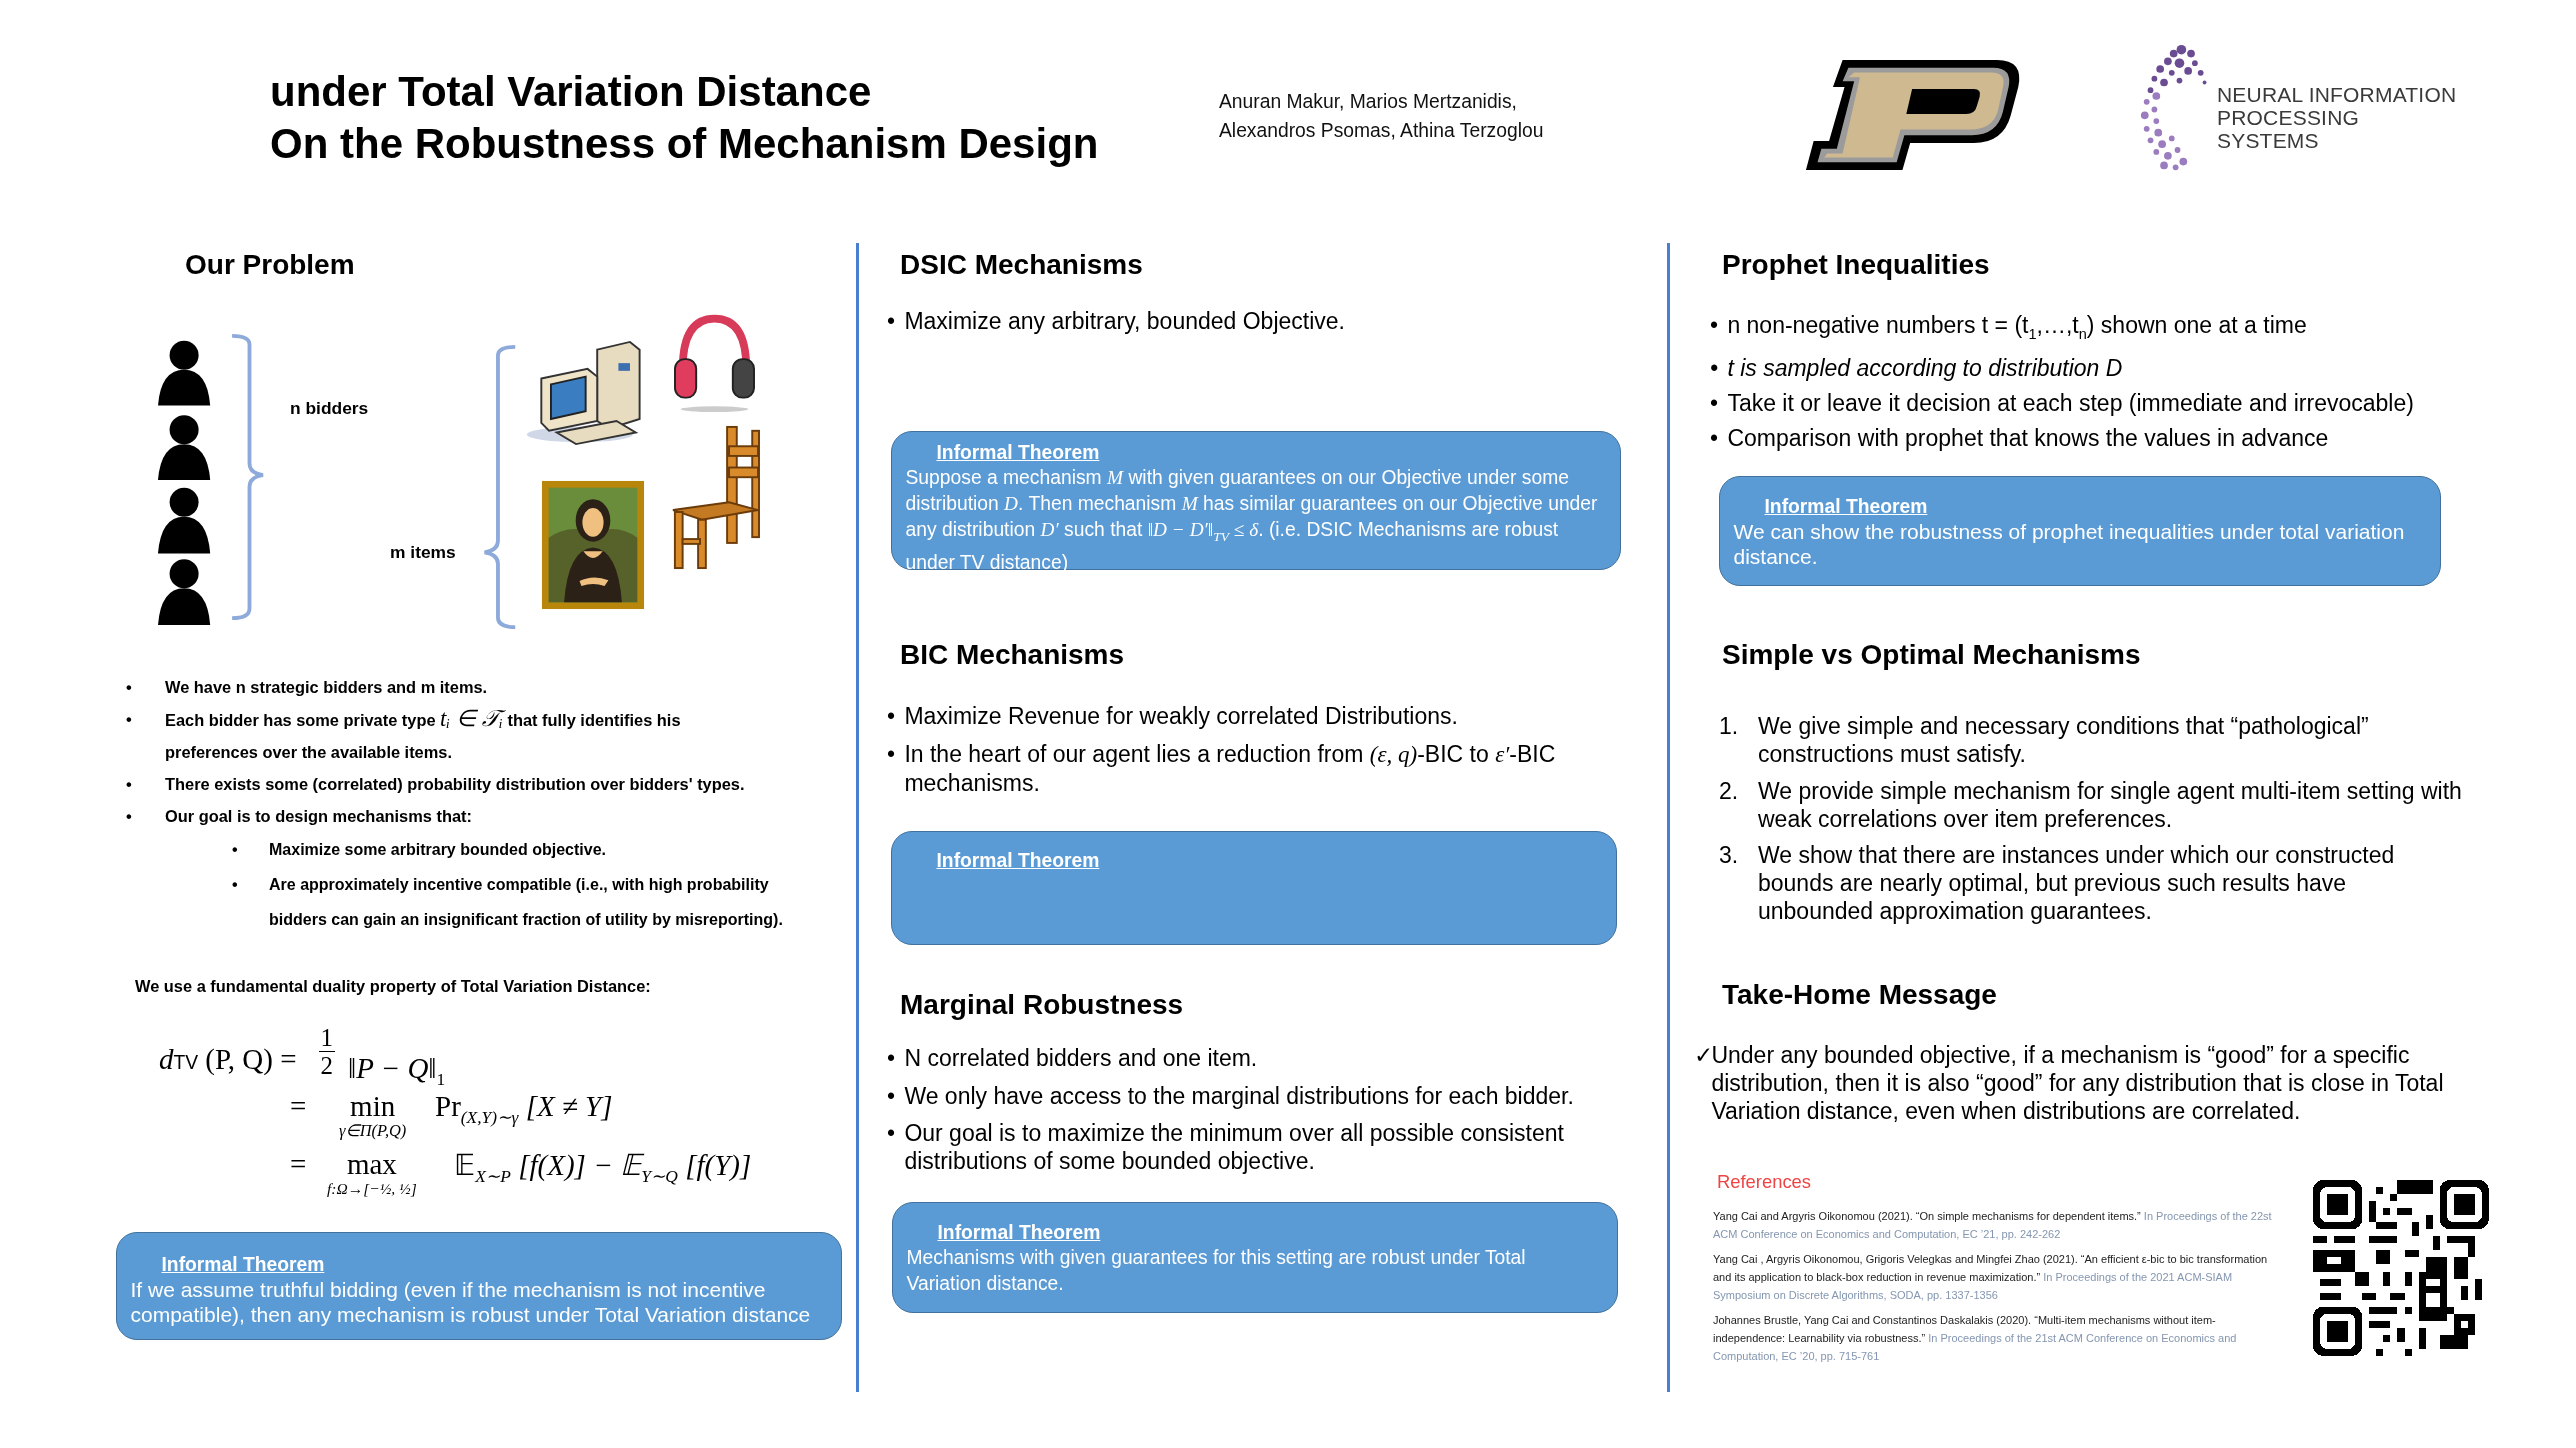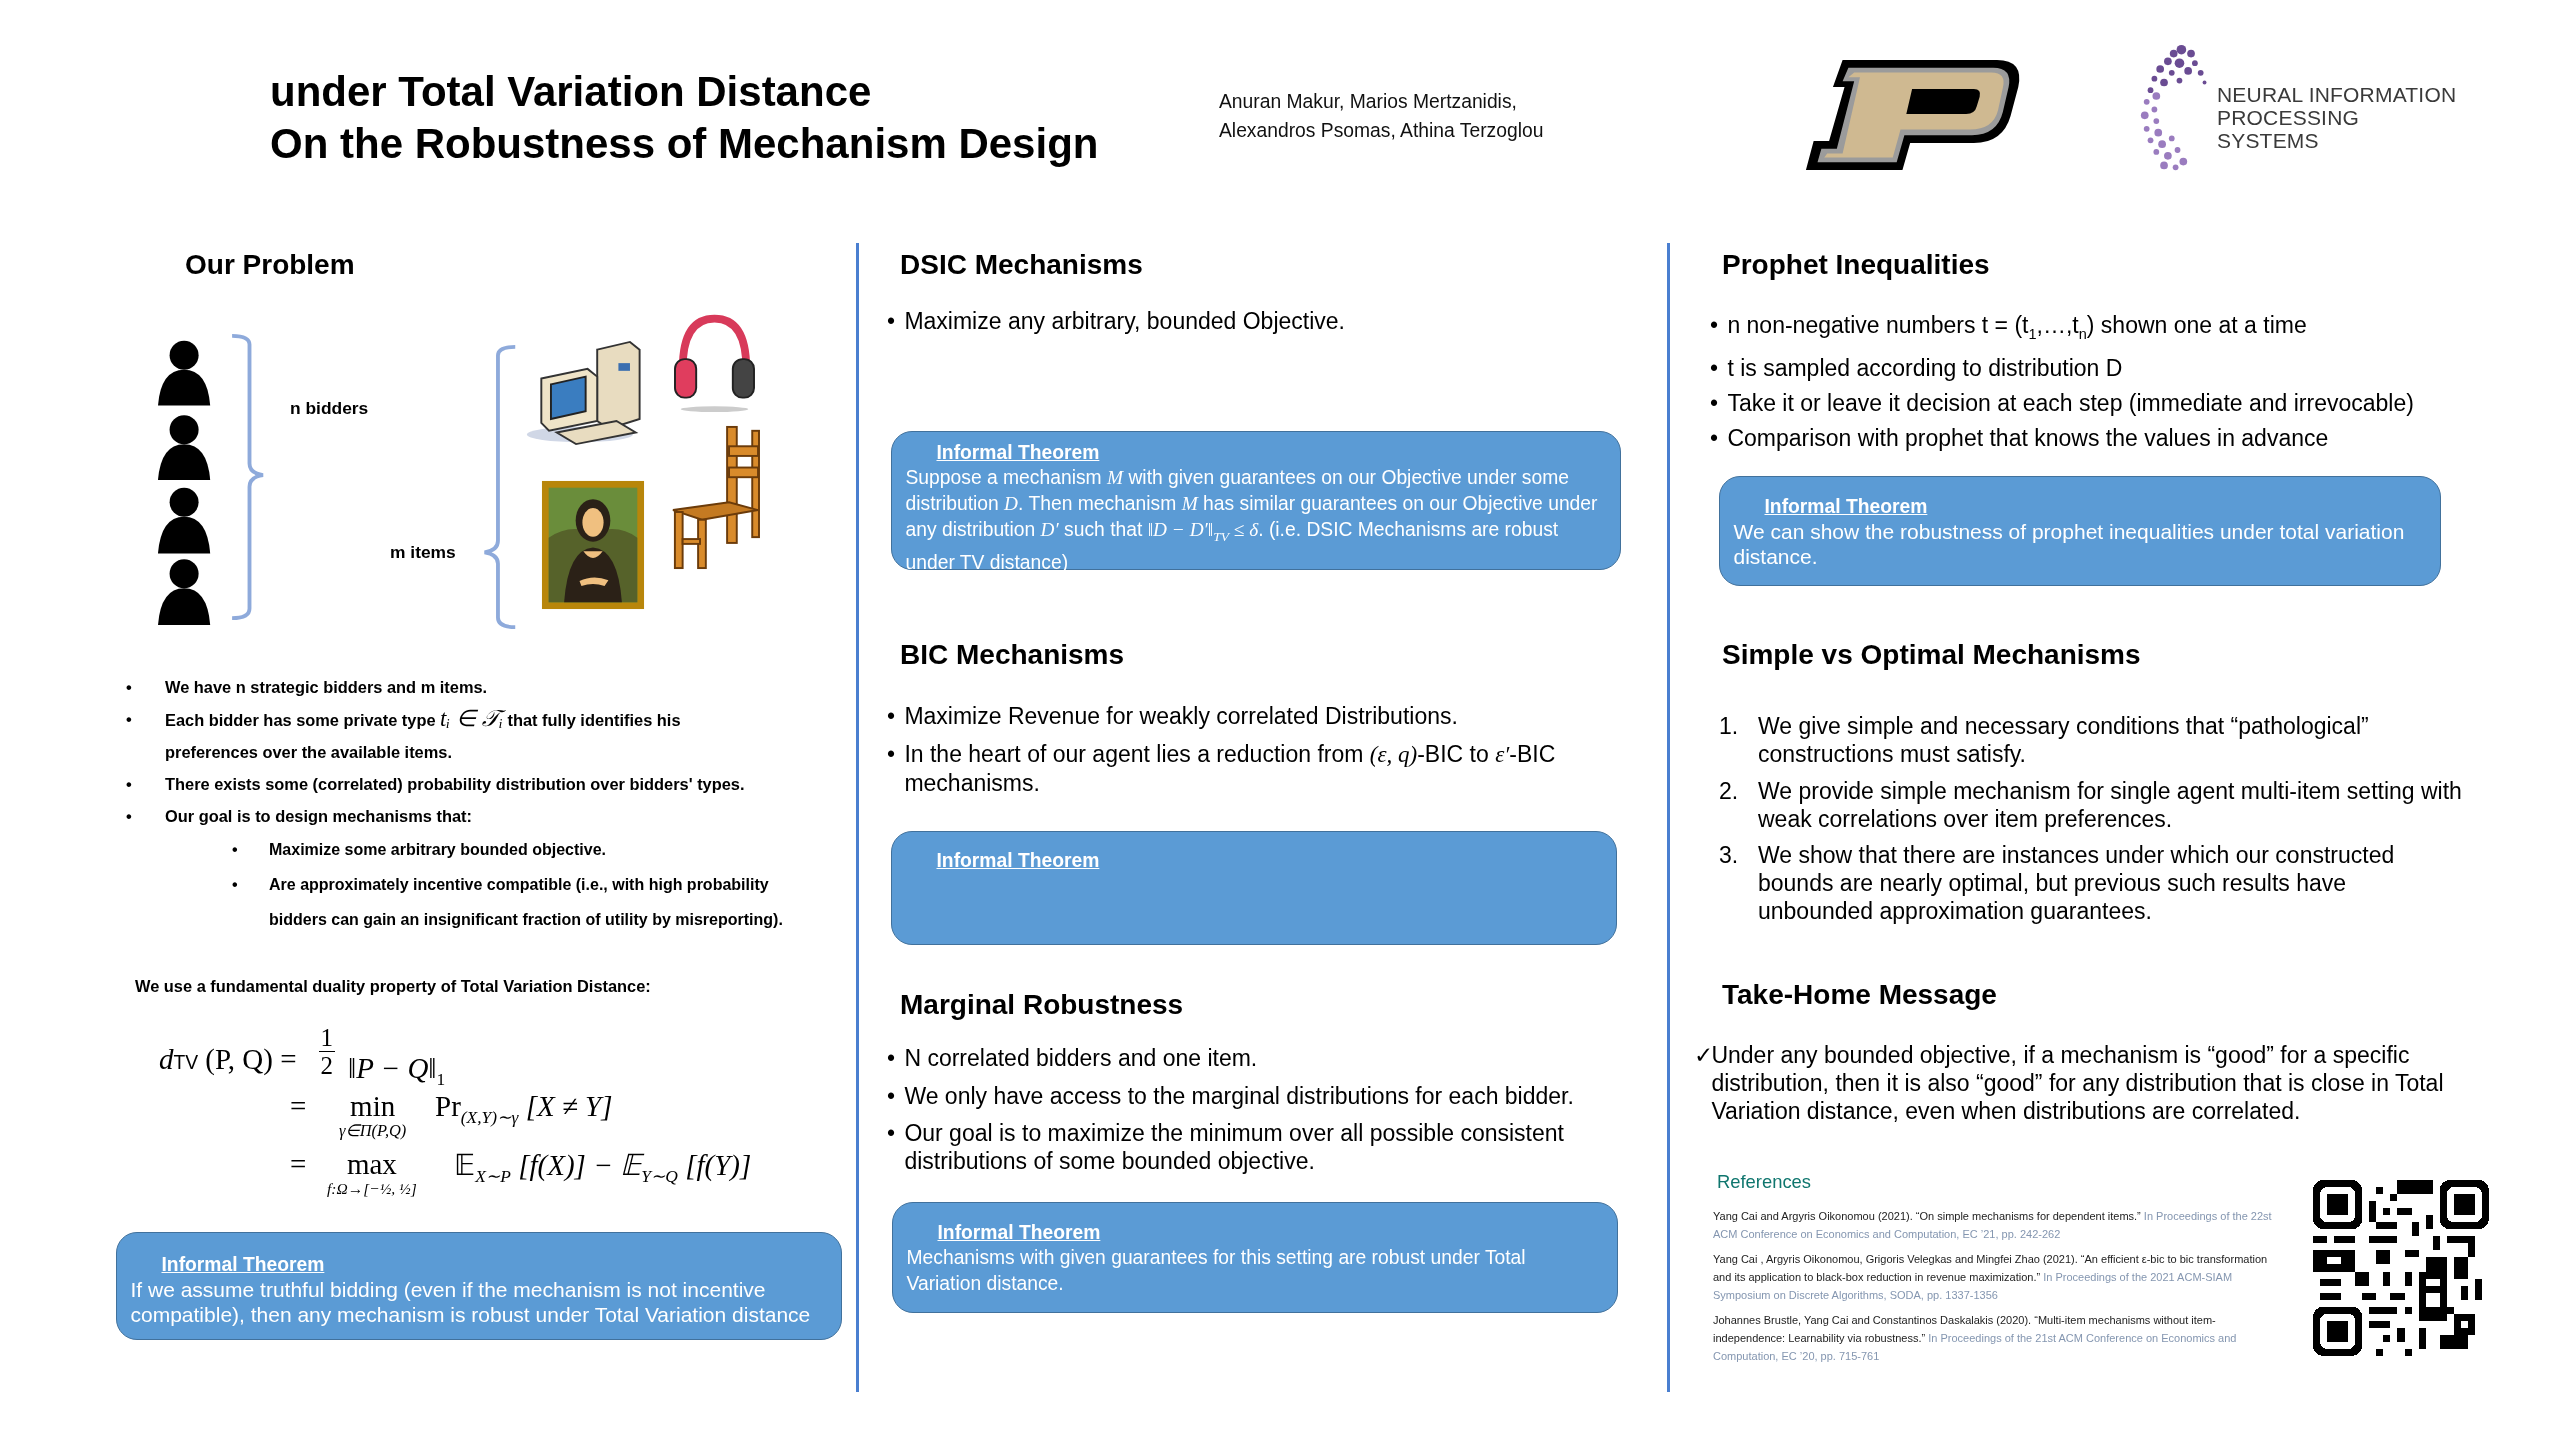--- a/index.html
+++ b/index.html
@@ -41,21 +41,21 @@
   .prob-list { list-style: none; font-family: "Liberation Sans", sans-serif; font-weight: bold; font-size: 16.4px; color: #000; }
   .prob-list li { position: relative; padding-left: 39px; line-height: 32px; }
   .prob-list li::before { content: "•"; position: absolute; left: 0; top: 0; }
   .prob-list.sub li { padding-left: 37px; font-size: 16px; line-height: 35px; }
 
   .label-b { font-family: "Liberation Sans", sans-serif; font-weight: bold; font-size: 17.4px; color: #000; }
 
   .formula { font-family: "Liberation Serif", serif; font-size: 29px; color: #000; }
 
   
-  .refs-h { font-family: "Liberation Sans", sans-serif; font-size: 18.4px; color: #0f766e; }
+  .refs-h { font-family: "Liberation Sans", sans-serif; font-size: 18.4px; color: #ef4444; }
   .ref { font-family: "Liberation Sans", sans-serif; font-size: 11px; line-height: 18.4px; color: #222; margin-bottom: 5.8px; }
   .ref .venue { color: #8496b0; }
 </style>
 </head>
 <body>
 
 <div class="abs title">
   <div>under Total Variation Distance</div>
   <div>On the Robustness of Mechanism Design</div>
 </div>
@@ -280,21 +280,21 @@
   <li>Our goal is to maximize the minimum over all possible consistent distributions of some bounded objective.</li>
 </ul>
 <div class="abs thm" style="left:892px; top:1202px; width:726px; height:111px; padding-top:17.4px;">
   <div class="thm-h">Informal Theorem</div>
   <div class="thm-b">Mechanisms with given guarantees for this setting are robust under Total Variation distance.</div>
 </div>
 
 <div class="abs sec-title" style="left:1722px; top:248px;">Prophet Inequalities</div>
 <ul class="abs blist" style="left:1710px; top:311px; width:763px;">
   <li style="margin-bottom:6.8px;"><span>n non-negative numbers t = (t</span><sub style="font-size:14.5px;">1</sub><span>,…,t</span><sub style="font-size:14.5px;">n</sub><span>) shown one at a time</span></li>
-  <li style="margin-bottom:6.8px;">t is sampled according to distribution D</li>
+  <li style="margin-bottom:6.8px;font-style:italic;">t is sampled according to distribution D</li>
   <li style="margin-bottom:6.8px;">Take it or leave it decision at each step (immediate and irrevocable)</li>
   <li style="margin-bottom:6.8px;">Comparison with prophet that knows the values in advance</li>
 </ul>
 <div class="abs thm" style="left:1719px; top:476px; width:722px; height:110px; padding-top:17.4px;">
   <div class="thm-h">Informal Theorem</div>
   <div class="thm-b" style="font-size:21px; line-height:25px;">We can show the robustness of prophet inequalities under total variation distance.</div>
 </div>
 
 <div class="abs sec-title" style="left:1722px; top:638px;">Simple vs Optimal Mechanisms</div>
 <ul class="abs olist" style="left:1719px; top:712px; width:744px;">

